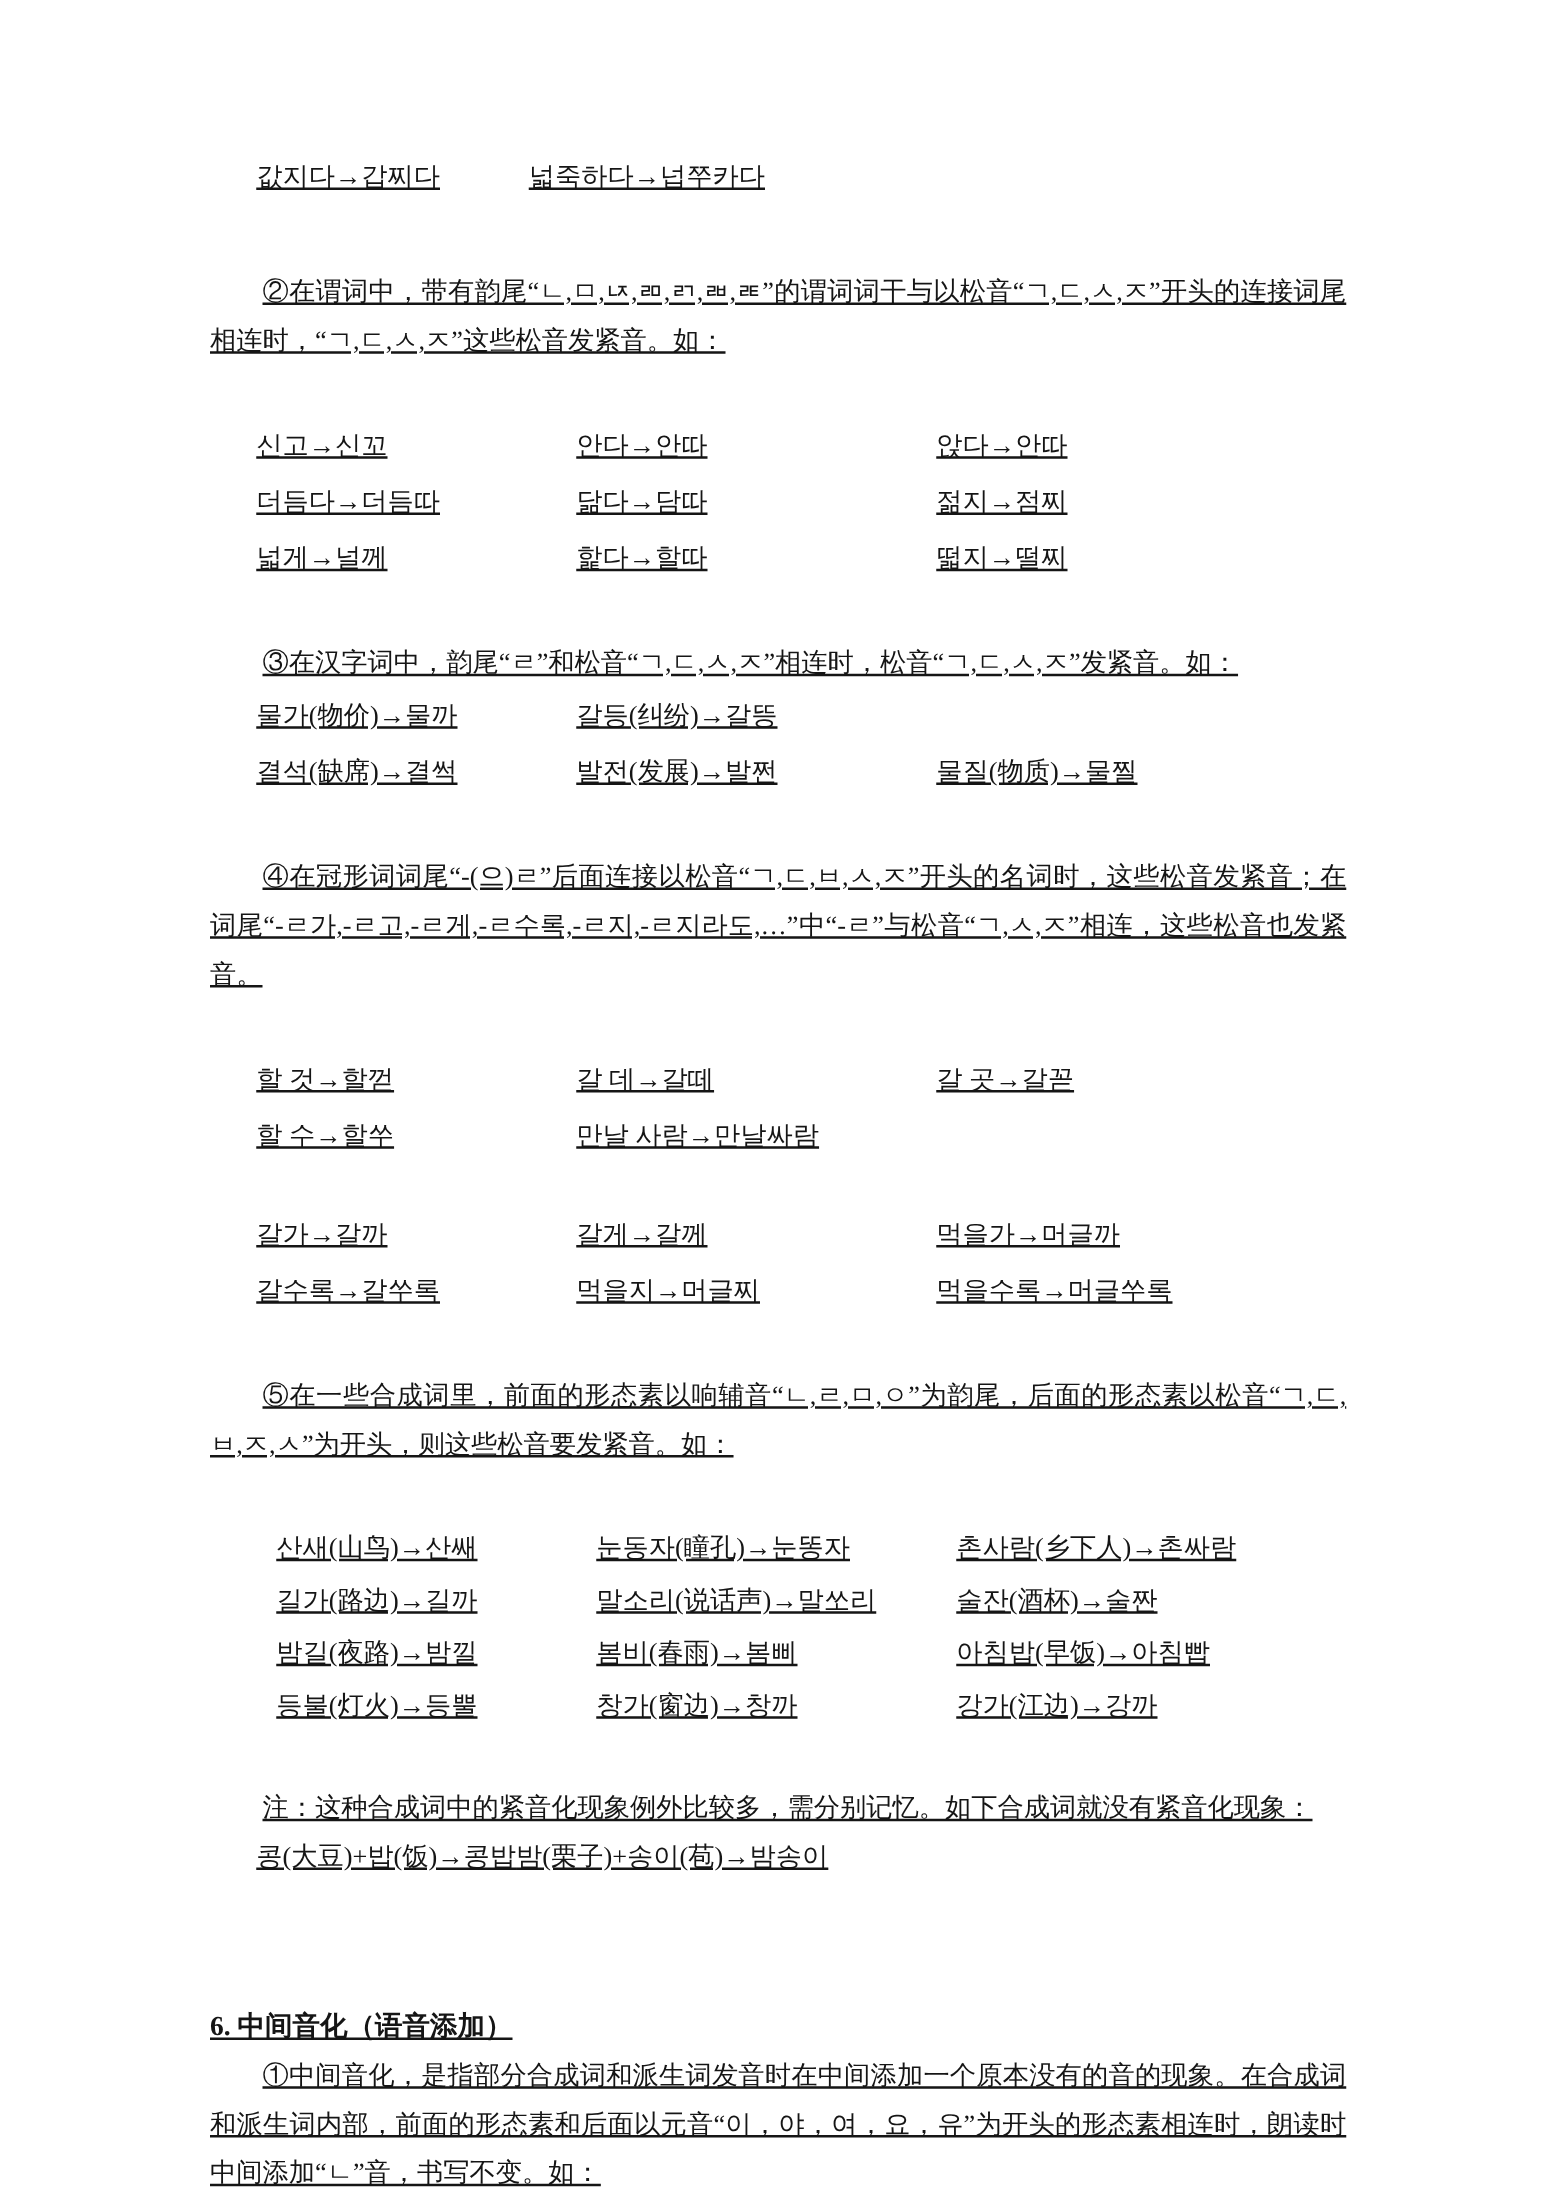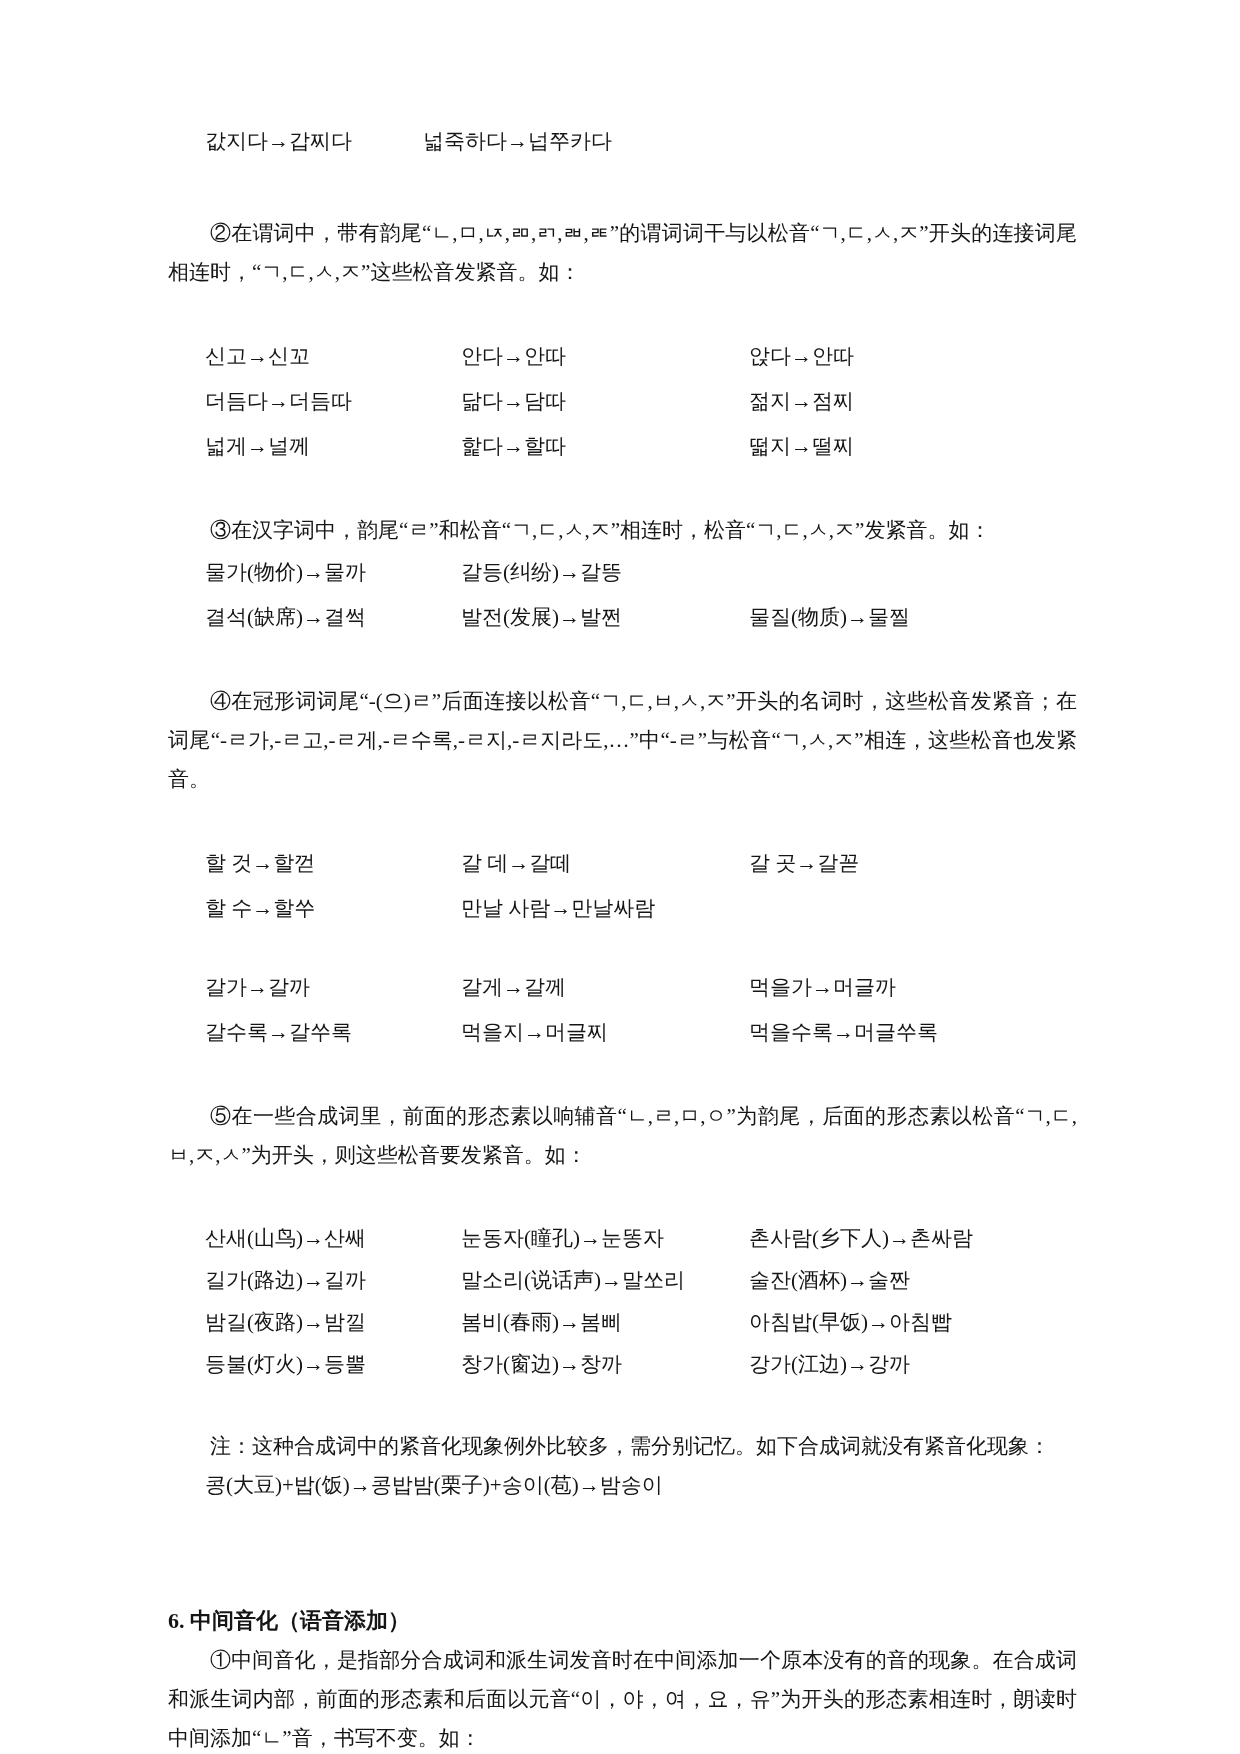--- a/index.html
+++ b/index.html
@@ -7,41 +7,42 @@
     width: 1240px; height: 1754px;
     color: #151515;
     font-family: "Liberation Serif", "DejaVu Serif", serif;
     overflow: hidden;
   }
   .page {
     box-sizing: border-box;
     width: 1240px; height: 1754px;
     padding: 126px 163px 0 168px;
     font-size: 21px;
+    text-decoration: underline;
   }
   .para {
     margin: 0;
     line-height: 39px;
     text-align: justify;
     text-indent: 42px;
     word-break: break-all;
   }
   .intro-row {
     margin-left: 37px;
     display: grid;
     grid-template-columns: 218px auto;
     line-height: 30px;
   }
   .tbl { margin-left: 37px; }
   .trow {
     display: grid;
     grid-template-columns: 256px 288px auto;
     line-height: 45px;
   }
-  .tbl.tight .trow { line-height: 42px; }
+  .tbl.tight .trow { line-height: 42px; margin-left: 16px; }
   .note-ex-row {
     margin-left: 37px;
     display: flex;
     line-height: 39px;
   }
   .sec-heading {
     margin: 0;
     font-size: 22px;
     font-weight: bold;
     line-height: 40px;

